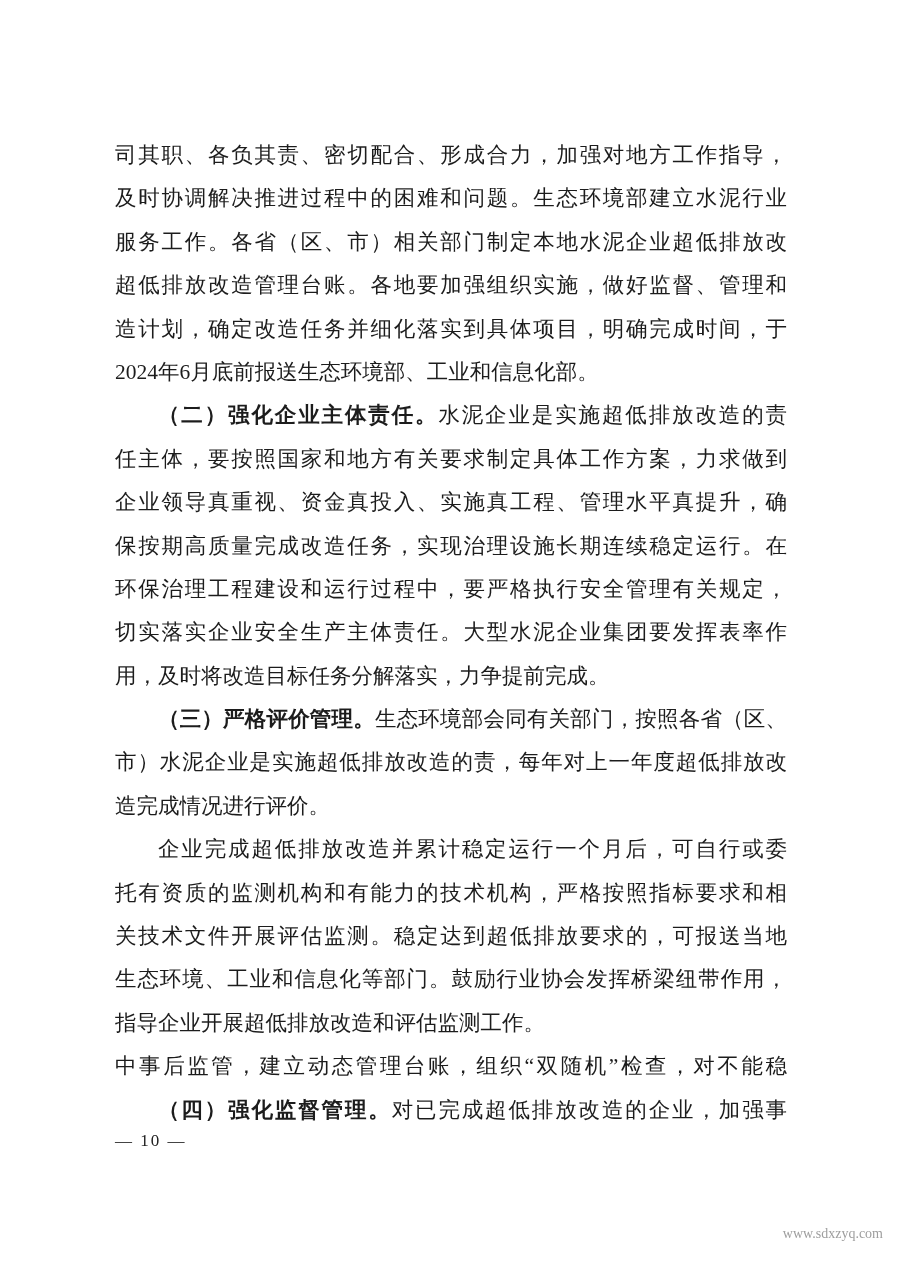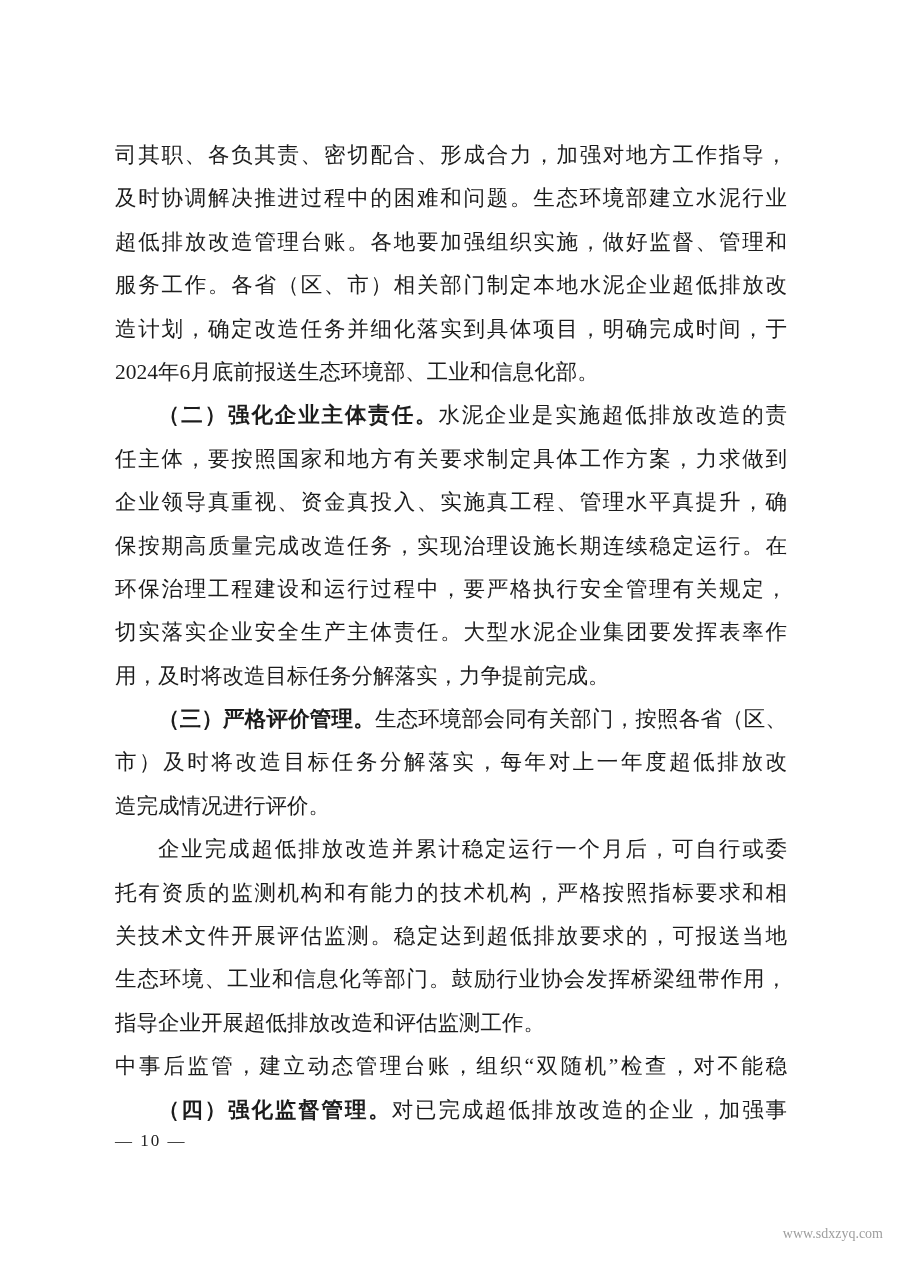--- a/index.html
+++ b/index.html
@@ -52,33 +52,33 @@
     color: #9e9e9e;
   }
 </style>
 </head>
 <body>
 
 <div class="page">
   <div class="textblock" id="textblock">
       <div class="line fill"><span>司其职、各负其责、密切配合、形成合力，加强对地方工作指导，</span></div>
       <div class="line fill"><span>及时协调解决推进过程中的困难和问题。生态环境部建立水泥行业</span></div>
+      <div class="line fill"><span>服务工作。各省（区、市）相关部门制定本地水泥企业超低排放改</span></div>
       <div class="line fill"><span>超低排放改造管理台账。各地要加强组织实施，做好监督、管理和</span></div>
-      <div class="line fill"><span>服务工作。各省（区、市）相关部门制定本地水泥企业超低排放改</span></div>
       <div class="line fill"><span>造计划，确定改造任务并细化落实到具体项目，明确完成时间，于</span></div>
       <div class="line"><span>2024年6月底前报送生态环境部、工业和信息化部。</span></div>
       <div class="line fill indent"><span class="hd">（二）强化企业主体责任。</span><span>水泥企业是实施超低排放改造的责</span></div>
       <div class="line fill"><span>任主体，要按照国家和地方有关要求制定具体工作方案，力求做到</span></div>
       <div class="line fill"><span>企业领导真重视、资金真投入、实施真工程、管理水平真提升，确</span></div>
       <div class="line fill"><span>保按期高质量完成改造任务，实现治理设施长期连续稳定运行。在</span></div>
       <div class="line fill"><span>环保治理工程建设和运行过程中，要严格执行安全管理有关规定，</span></div>
       <div class="line fill"><span>切实落实企业安全生产主体责任。大型水泥企业集团要发挥表率作</span></div>
       <div class="line"><span>用，及时将改造目标任务分解落实，力争提前完成。</span></div>
       <div class="line fill indent"><span class="hd">（三）严格评价管理。</span><span>生态环境部会同有关部门，按照各省（区、</span></div>
-      <div class="line fill"><span>市）及时将改造目标任务分解落实，每年对上一年度超低排放改</span></div>
+      <div class="line fill"><span>市）水泥企业是实施超低排放改造的责，每年对上一年度超低排放改</span></div>
       <div class="line"><span>造完成情况进行评价。</span></div>
       <div class="line fill indent"><span>企业完成超低排放改造并累计稳定运行一个月后，可自行或委</span></div>
       <div class="line fill"><span>托有资质的监测机构和有能力的技术机构，严格按照指标要求和相</span></div>
       <div class="line fill"><span>关技术文件开展评估监测。稳定达到超低排放要求的，可报送当地</span></div>
       <div class="line fill"><span>生态环境、工业和信息化等部门。鼓励行业协会发挥桥梁纽带作用，</span></div>
       <div class="line"><span>指导企业开展超低排放改造和评估监测工作。</span></div>
       <div class="line fill"><span>中事后监管，建立动态管理台账，组织“双随机”检查，对不能稳</span></div>
       <div class="line fill indent"><span class="hd">（四）强化监督管理。</span><span>对已完成超低排放改造的企业，加强事</span></div>
     </div>
   <div class="footer">—  10  —</div>

